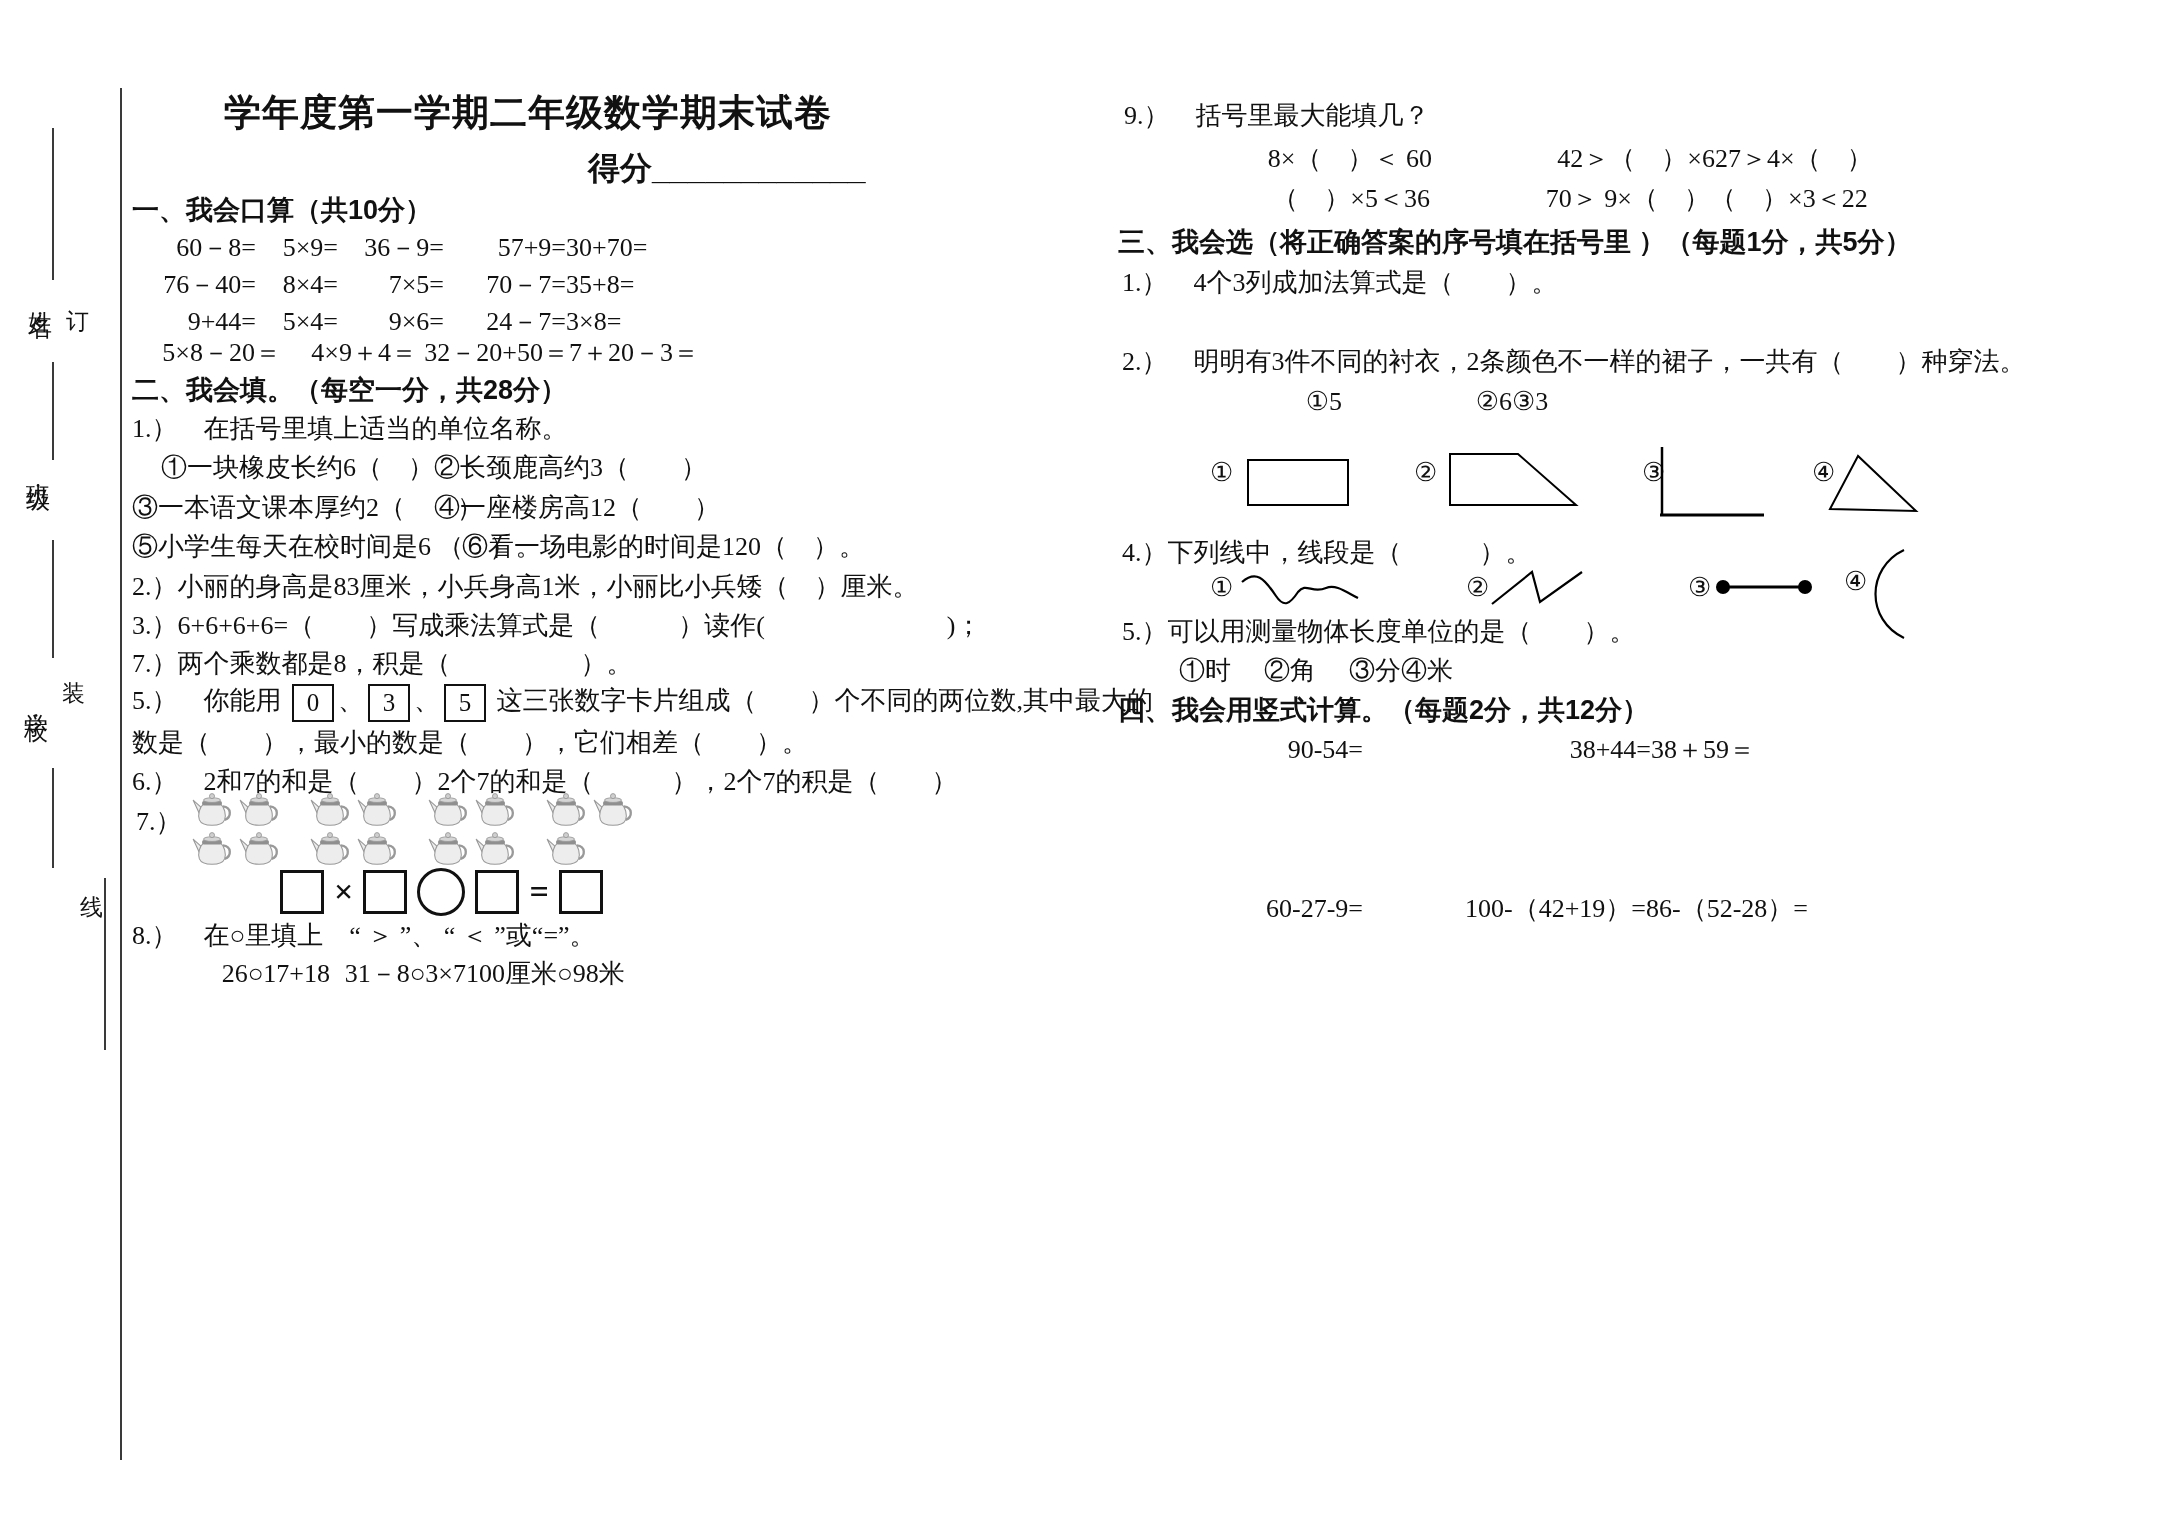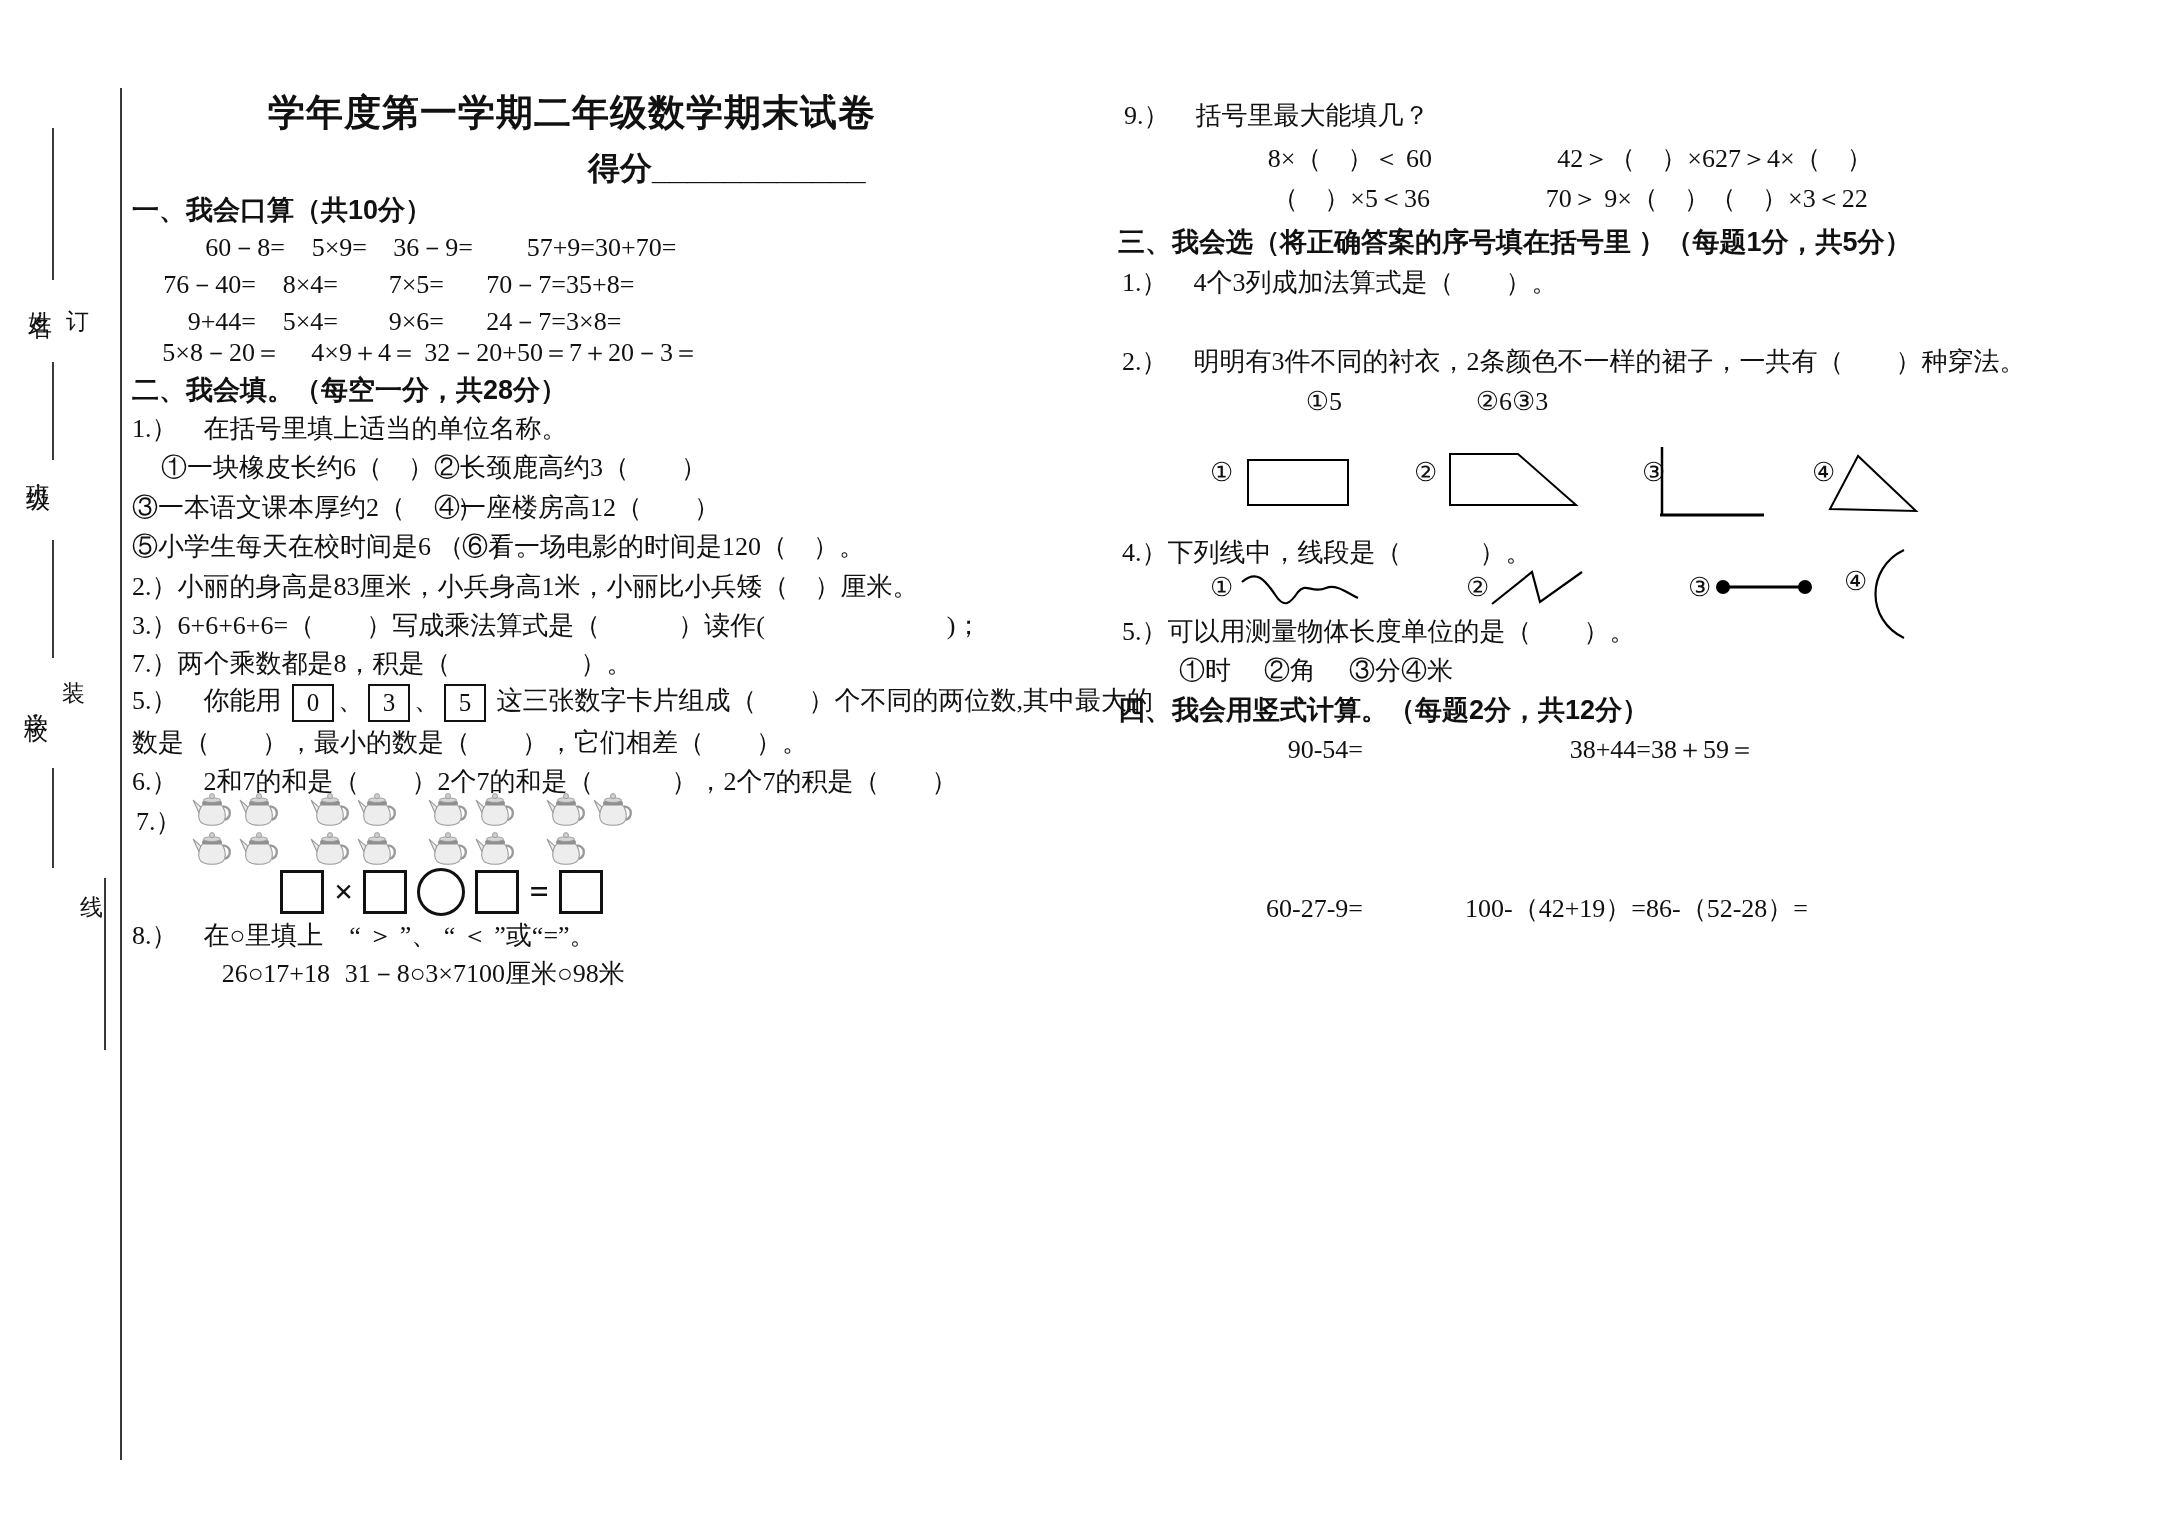--- a/index.html
+++ b/index.html
@@ -3,21 +3,21 @@
 <meta charset="utf-8">
 <style>
   html,body{margin:0;padding:0;background:#fff;}
   #page{position:relative;width:2168px;height:1530px;background:#ffffff;overflow:hidden;
         font-family:"Liberation Serif",serif;color:#111;}
   .col{position:absolute;top:0;height:100%;}
   #col-left{left:128px;width:740px;}
   #col-right{left:1118px;width:800px;}
   .line{position:absolute;white-space:nowrap;font-size:26px;line-height:1.25;}
   .bold{font-family:"Liberation Sans",sans-serif;font-weight:bold;font-size:27px;}
-  .title{font-family:"Liberation Sans",sans-serif;font-weight:bold;font-size:37px;letter-spacing:1px;margin-left:44px;}
+  .title{font-family:"Liberation Sans",sans-serif;font-weight:bold;font-size:37px;letter-spacing:1px;}
   .cell{display:inline-block;text-align:right;}
   .w82{width:82px}.w106{width:106px}.w112{width:112px}.w122{width:122px}
   .w136{width:136px}.w137{width:137px}.w152{width:152px}
   .w170{width:170px}.w186{width:186px}
   .w245{width:245px}.w257{width:257px}.w268{width:268px}.w278{width:278px}
   .w280{width:280px}.w283{width:283px}.w288{width:288px}.w302{width:302px}.w330{width:330px}
   .w85{width:85px}
   .digitbox{display:inline-block;border:2px solid #111;min-width:26px;text-align:center;
             padding:0 6px;margin:0 4px;font-size:25px;line-height:34px;vertical-align:middle;}
   .eq{display:flex;align-items:center;gap:10px;}
@@ -54,21 +54,21 @@
   <div class="bchar" style="left:80px;top:892px;">线</div>
   <div class="vline" style="left:104px;top:878px;height:172px;"></div>
 
   <div id="col-left" class="col">
 
     <div class="line title" style="left:96px;top:90px;">学年度第一学期二年级数学期末试卷</div>
     <div class="line bold" style="left:460px;top:148px;font-size:32px;">得分____________</div>
 
     <div class="line bold" style="left:4px;top:194px;">一、我会口算（共10分）</div>
 
-    <div class="line" style="left:16px;top:232px;margin-left:29px;">
+    <div class="line" style="left:16px;top:232px;">
       <span class="cell w112">60－8=</span><span class="cell w82">5×9=</span><span class="cell w106">36－9=</span><span class="cell w122">57+9=</span><span class="cell">30+70=</span>
     </div>
     <div class="line" style="left:16px;top:269px;">
       <span class="cell w112">76－40=</span><span class="cell w82">8×4=</span><span class="cell w106">7×5=</span><span class="cell w122">70－7=</span><span class="cell">35+8=</span>
     </div>
     <div class="line" style="left:16px;top:306px;">
       <span class="cell w112">9+44=</span><span class="cell w82">5×4=</span><span class="cell w106">9×6=</span><span class="cell w122">24－7=</span><span class="cell">3×8=</span>
     </div>
     <div class="line" style="left:16px;top:337px;">
       <span class="cell w137">5×8－20＝</span><span class="cell w136">4×9＋4＝</span><span class="cell w152">32－20+50＝</span><span class="cell">7＋20－3＝</span>

